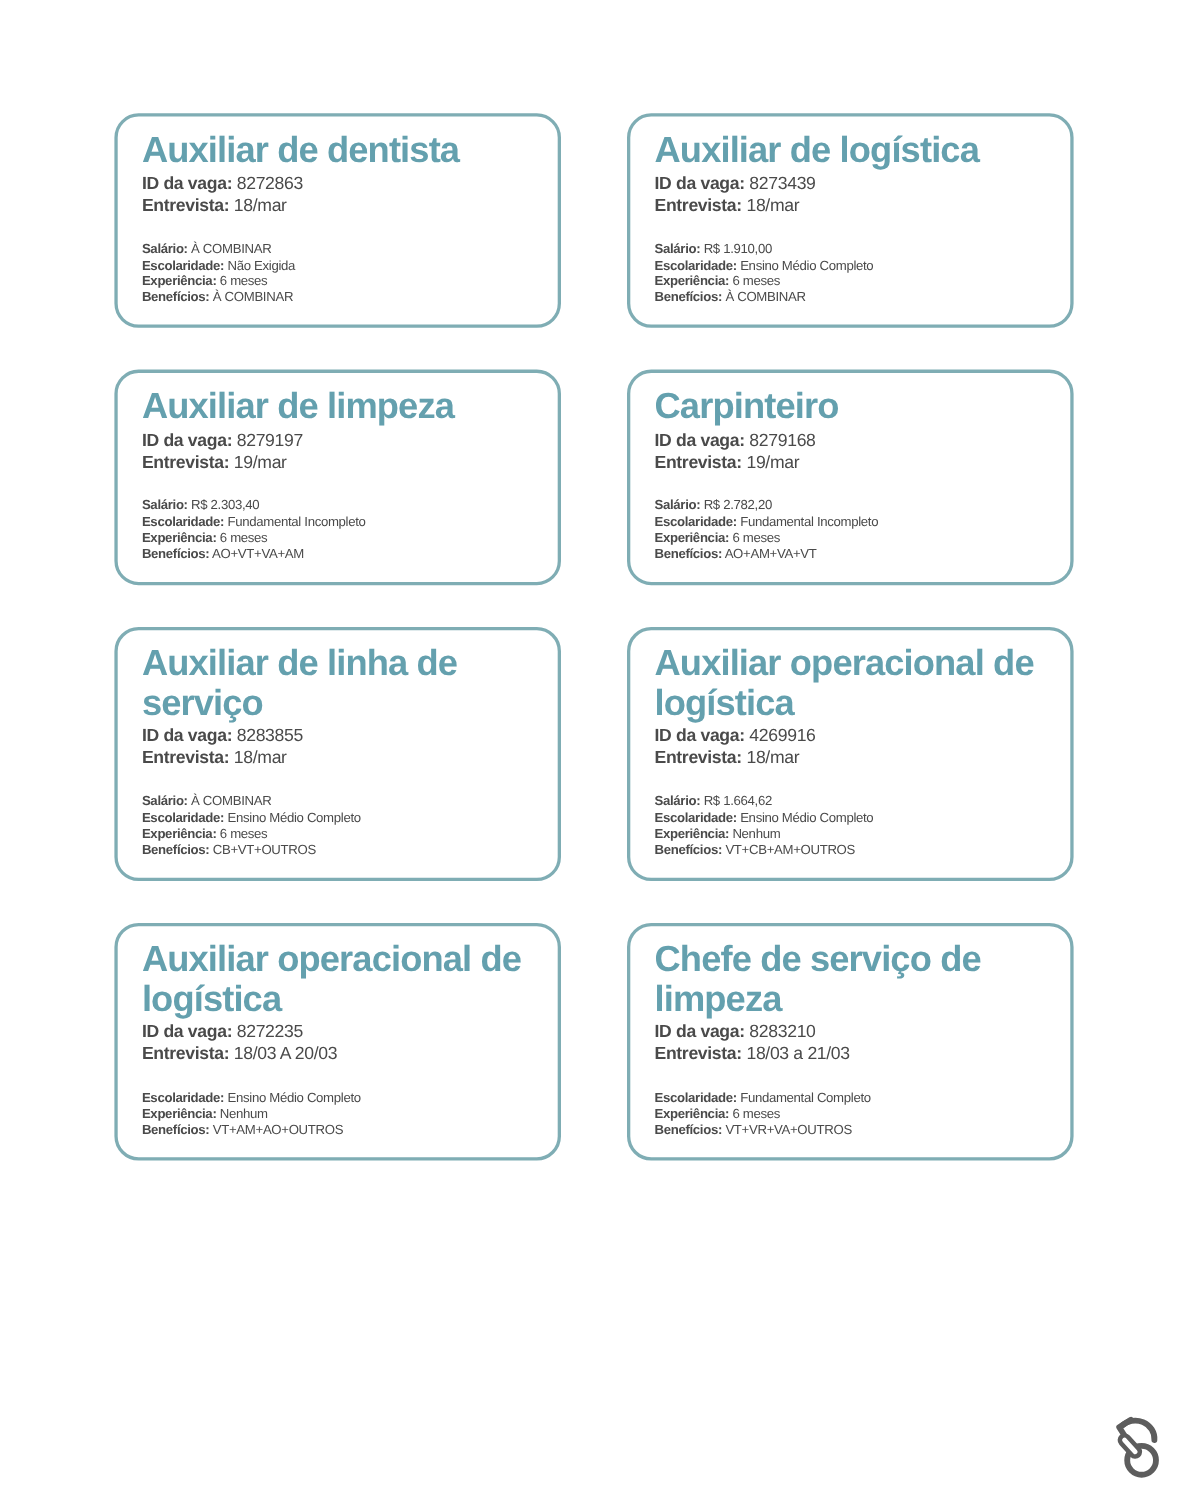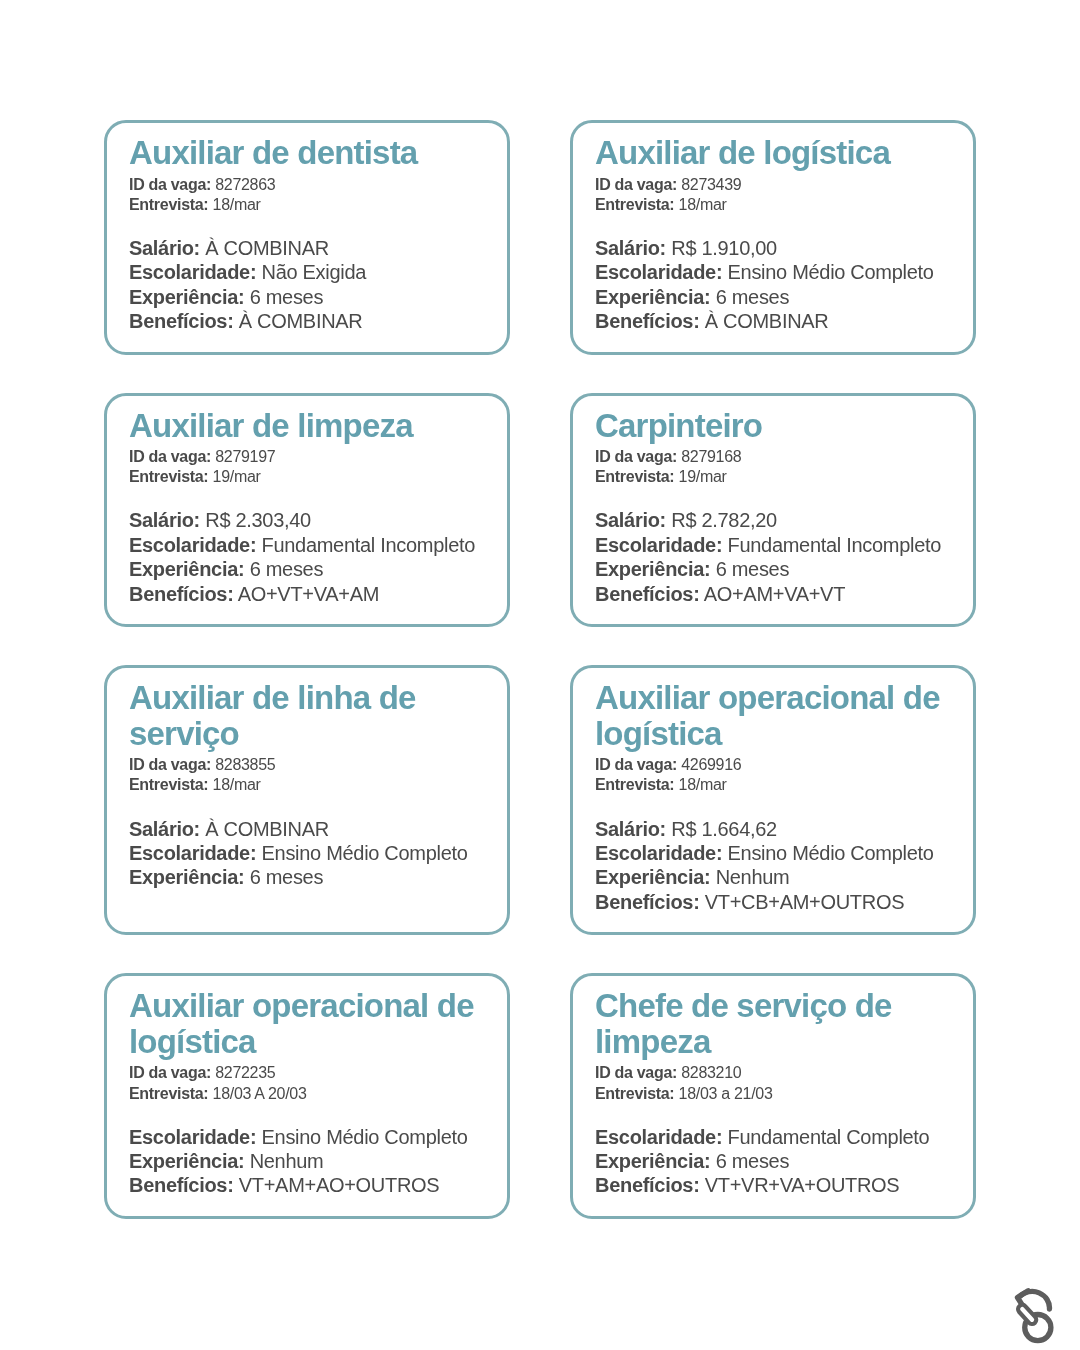--- a/index.html
+++ b/index.html
@@ -10,21 +10,21 @@
     width: 1080px;
     height: 1350px;
     position: relative;
     background: var(--c-background, #ffffff);
     font-family: "Liberation Sans", sans-serif;
     overflow: hidden;
   }
   .cards-grid {
     position: absolute;
     left: 104px;
-    top: 120px;
+    top: 103px;
     width: 872px;
     display: grid;
     grid-template-columns: 406px 406px;
     column-gap: 60px;
     row-gap: 38px;
   }
   .card {
     box-sizing: border-box;
     background: #ffffff;
     border: 3.5px solid var(--c-card_border, #7fadb4);
@@ -48,21 +48,21 @@
   }
   .meta-line strong, .detail-line strong {
     font-weight: bold;
     letter-spacing: -0.3px;
   }
   .block-spacer {
     height: 21px;
   }
   .detail-line {
     margin: 0;
-    font-size: 20px;
+    font-size: 12px;
     line-height: 1.22;
     letter-spacing: -0.3px;
     color: var(--c-text, #4a4a4a);
   }
   .footer-icon {
     position: absolute;
     left: 1001px;
     top: 1283px;
     width: 62px;
     height: 62px;
@@ -120,20 +120,21 @@
   </article>
 
   <article class="card">
     <h2 class="job-title">Auxiliar de linha de serviço</h2>
     <p class="meta-line"><strong>ID da vaga:</strong> <span>8283855</span></p>
     <p class="meta-line"><strong>Entrevista:</strong> <span>18/mar</span></p>
     <div class="block-spacer"></div>
     <p class="detail-line"><strong>Salário:</strong> <span>À COMBINAR</span></p>
     <p class="detail-line"><strong>Escolaridade:</strong> <span>Ensino Médio Completo</span></p>
     <p class="detail-line"><strong>Experiência:</strong> <span>6 meses</span></p>
+    <p class="detail-line"><strong>Benefícios:</strong> <span>CB+VT+OUTROS</span></p>
   </article>
 
   <article class="card">
     <h2 class="job-title">Auxiliar operacional de logística</h2>
     <p class="meta-line"><strong>ID da vaga:</strong> <span>4269916</span></p>
     <p class="meta-line"><strong>Entrevista:</strong> <span>18/mar</span></p>
     <div class="block-spacer"></div>
     <p class="detail-line"><strong>Salário:</strong> <span>R$ 1.664,62</span></p>
     <p class="detail-line"><strong>Escolaridade:</strong> <span>Ensino Médio Completo</span></p>
     <p class="detail-line"><strong>Experiência:</strong> <span>Nenhum</span></p>

